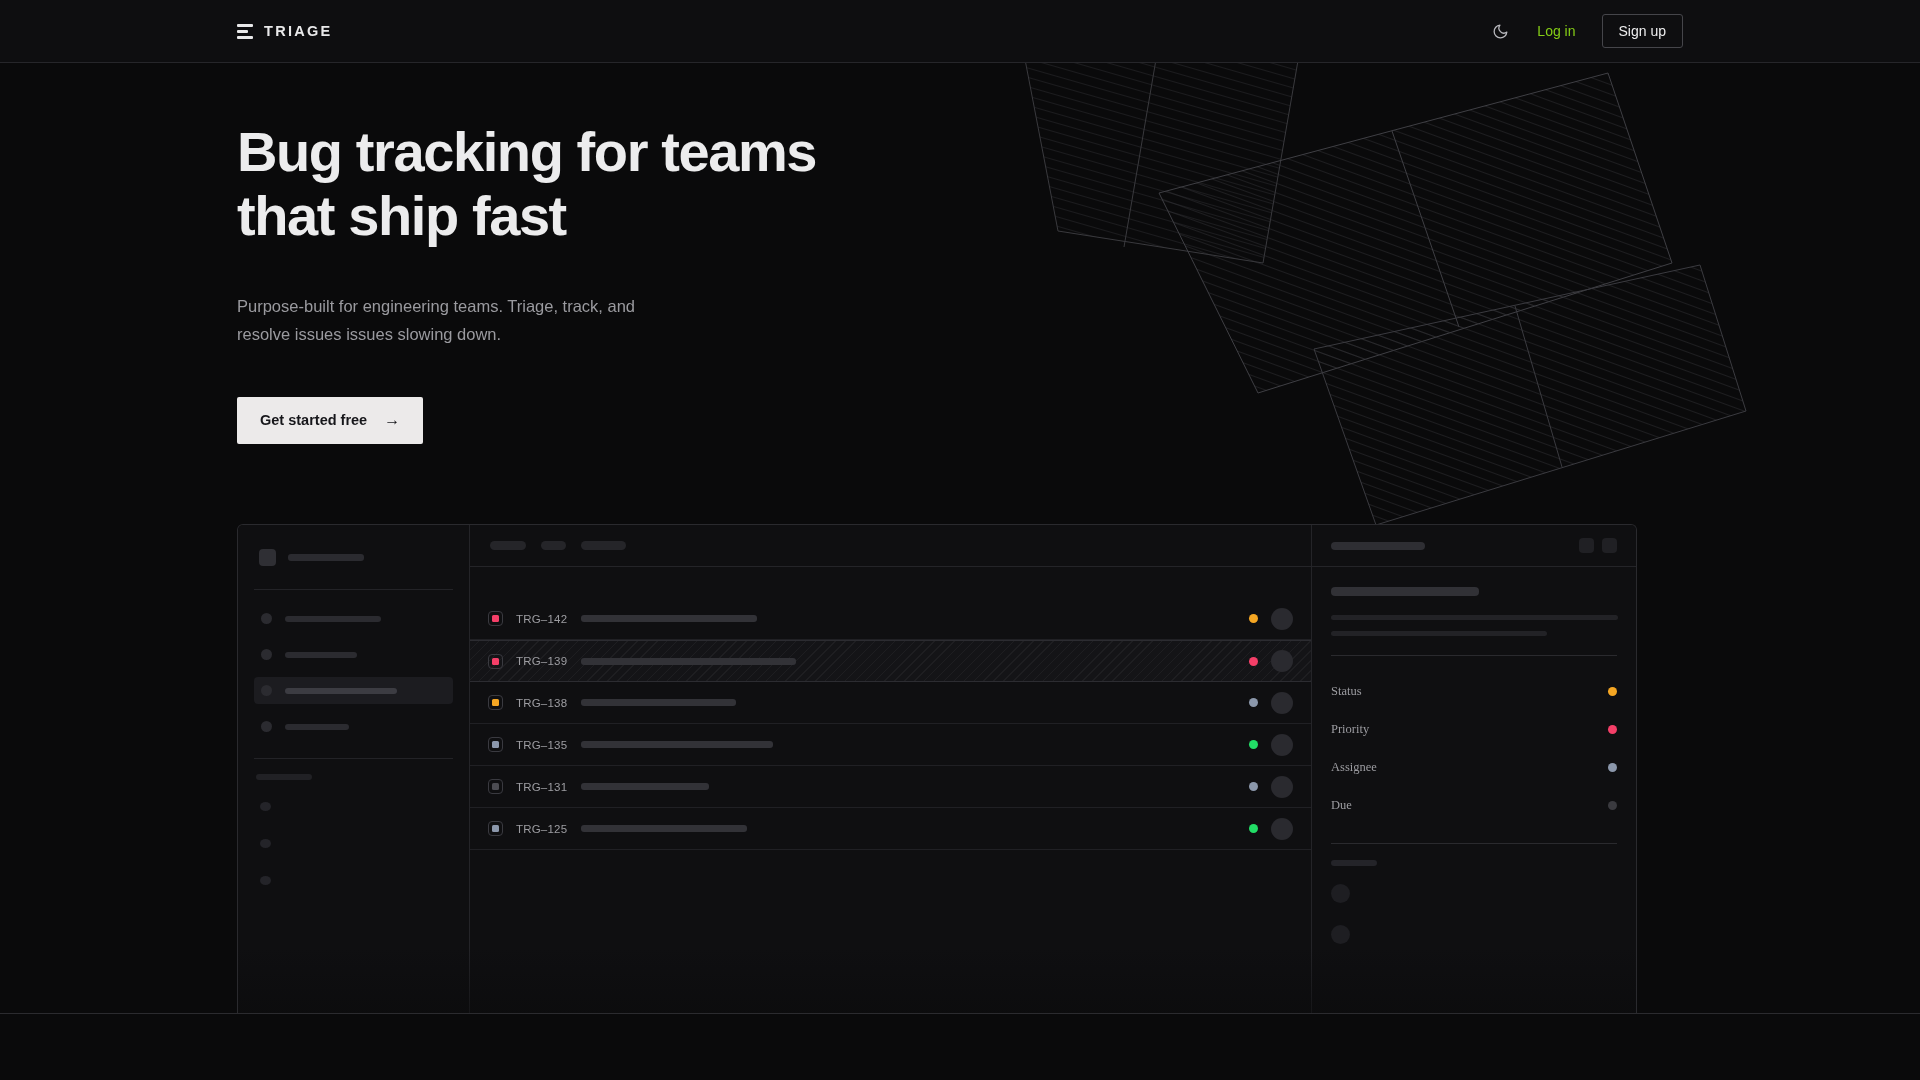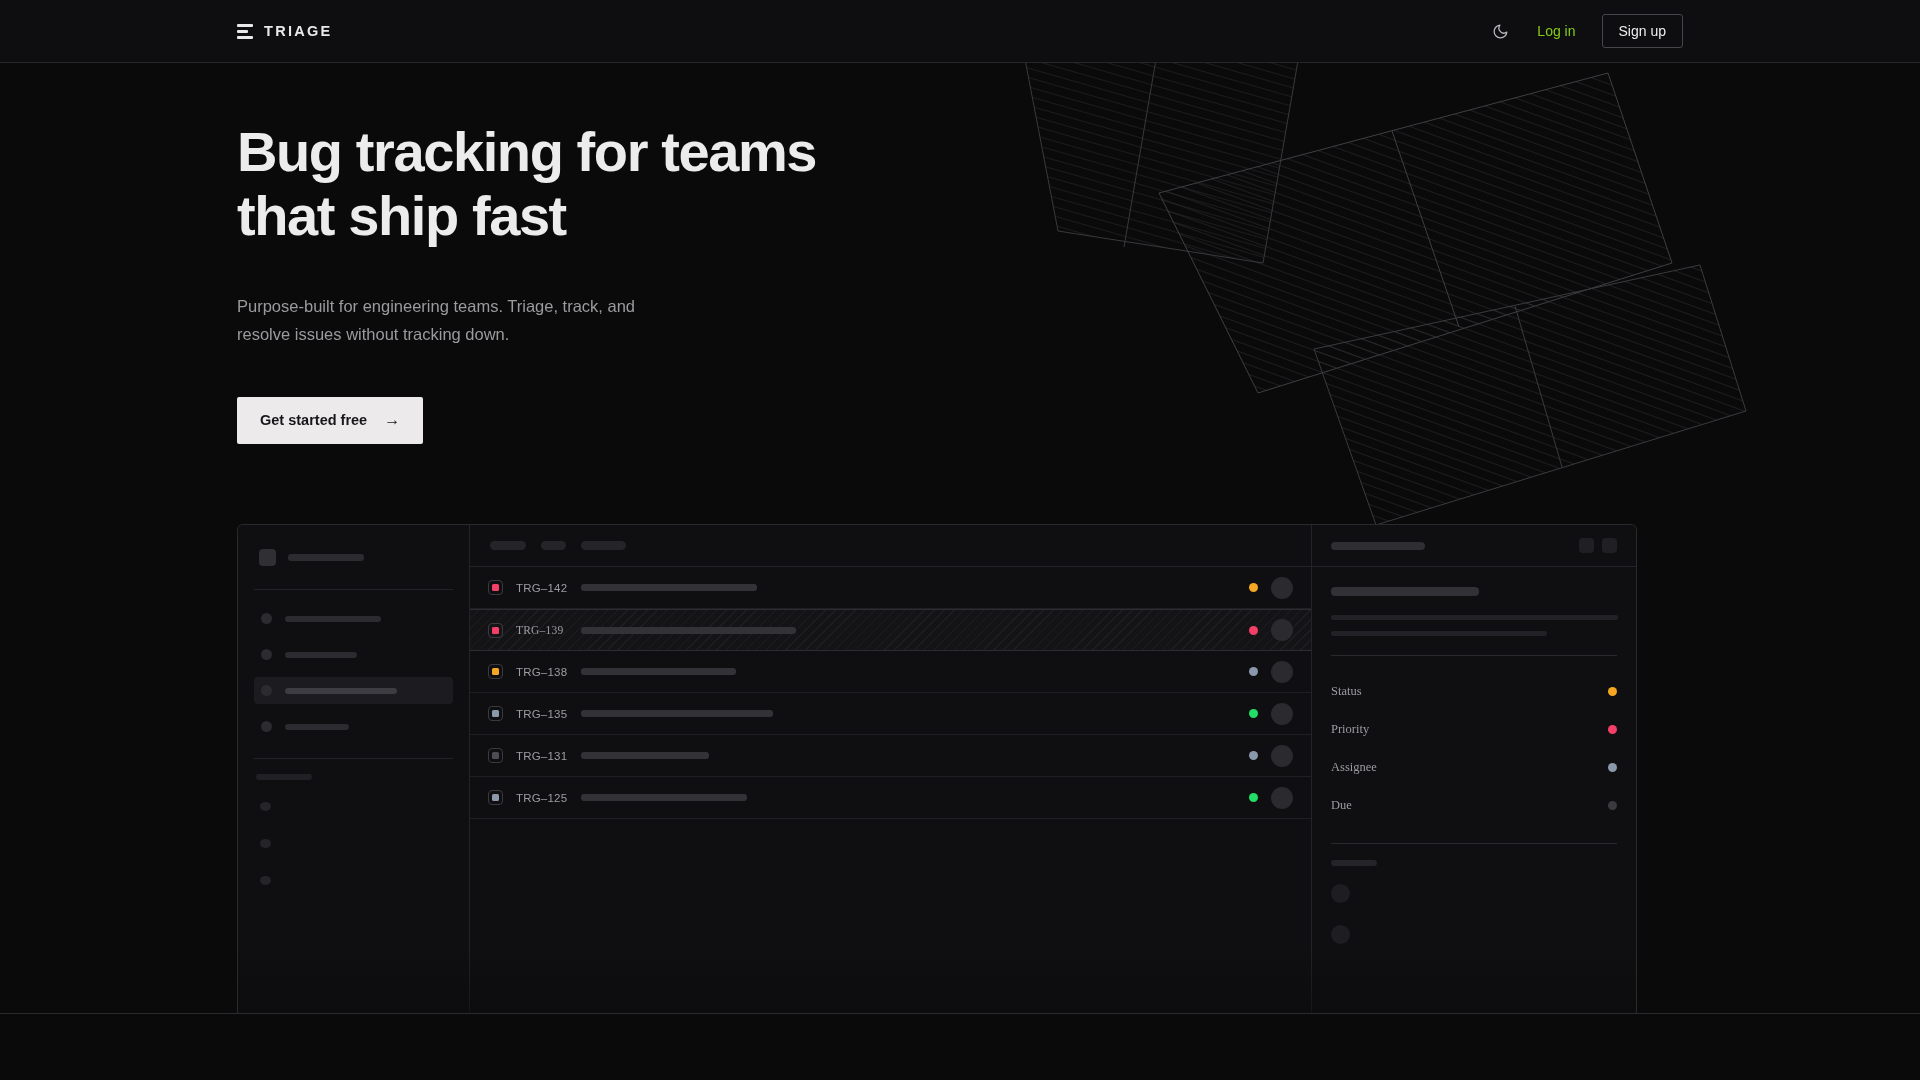--- a/index.html
+++ b/index.html
@@ -96,36 +96,36 @@
   .side-div { height:1px; background:#232327; margin:18px 0 15px 0; }
   .side-item { display:flex; align-items:center; gap:13px; padding:8px 7px; border-radius:4px; margin-bottom:9px; }
   .side-item .bar { height:6px; border-radius:3px; background:#2b2b30; }
   .side-item.active { background:#1c1c20; }
   .side-item.active .bar { background:#3c3c42; }
   .side-label { height:6px; width:56px; background:#212125; border-radius:3px; margin:4px 2px 18px 2px; }
   .side-mini { display:flex; align-items:center; padding:4px 6px; margin-bottom:20px; }
   .side-mini .sk-dot { width:9px; height:9px; background:#242429; }
 
   
-  .m-list { flex:1 1 auto; display:flex; flex-direction:column; min-width:0; background:#0f0f11; }
+  .m-list { flex:1 1 auto; display:flex; flex-direction:column; min-width:0; background:#0f0f11;gap:31px; }
   .list-head {
     height:42px; flex:0 0 42px; display:flex; align-items:center; gap:15px;
     padding:0 20px; border-bottom:1px solid #242428;
   }
   .chip { height:9px; border-radius:5px; background:#252529; }
   .row {
     height:42px; flex:0 0 42px; display:flex; align-items:center;
     padding:0 18px; border-bottom:1px solid #202024; position:relative;
   }
   .row.sel {
     background-image:repeating-linear-gradient(-45deg,
       rgba(255,255,255,0.042) 0px, rgba(255,255,255,0.042) 1px,
       transparent 1px, transparent 7px);
     background-color:#141417;
-    border-top:1px solid #2c2c31; border-bottom:1px solid #2c2c31;font-family:Liberation Serif, serif;
+    border-top:1px solid #2c2c31; border-bottom:1px solid #2c2c31;
   }
   .pri {
     width:15px; height:15px; flex:0 0 15px; border:1px solid #3a3a40;
     border-radius:4px; display:flex; align-items:center; justify-content:center;
   }
   .pri i { width:7px; height:7px; border-radius:1.5px; display:block; }
   .rid { margin-left:13px; width:52px; flex:0 0 52px; color:#9d9da2; font-size:11.5px; letter-spacing:.2px; }
   .rtitle { height:7px; border-radius:3px; background:#323237; margin-left:13px; }
   .rspacer { flex:1 1 auto; }
   .rstatus { width:9px; height:9px; border-radius:50%; flex:0 0 9px; }
@@ -211,21 +211,21 @@
       <g>
         <path d="M1314,286 L1700,202 L1746,348 L1376,462 Z" fill="url(#hatch)" stroke="#3b3b40" stroke-width="1"></path>
         <line x1="1515" y1="243" x2="1562" y2="404" stroke="#3b3b40" stroke-width="1"></line>
       </g>
     </svg>
 
     <div class="hero-inner">
       <h1 class="headline">Bug tracking for teams
 that ship fast</h1>
       <p class="sub">Purpose-built for engineering teams. Triage, track, and
-resolve issues without tracking down.</p>
+resolve issues issues slowing down.</p>
       <button class="cta">
         <span>Get started free</span>
         <span class="arrow">→</span>
       </button>
     </div>
 
     <div class="mock">
 
       <div class="m-side">
         <div class="side-top">

